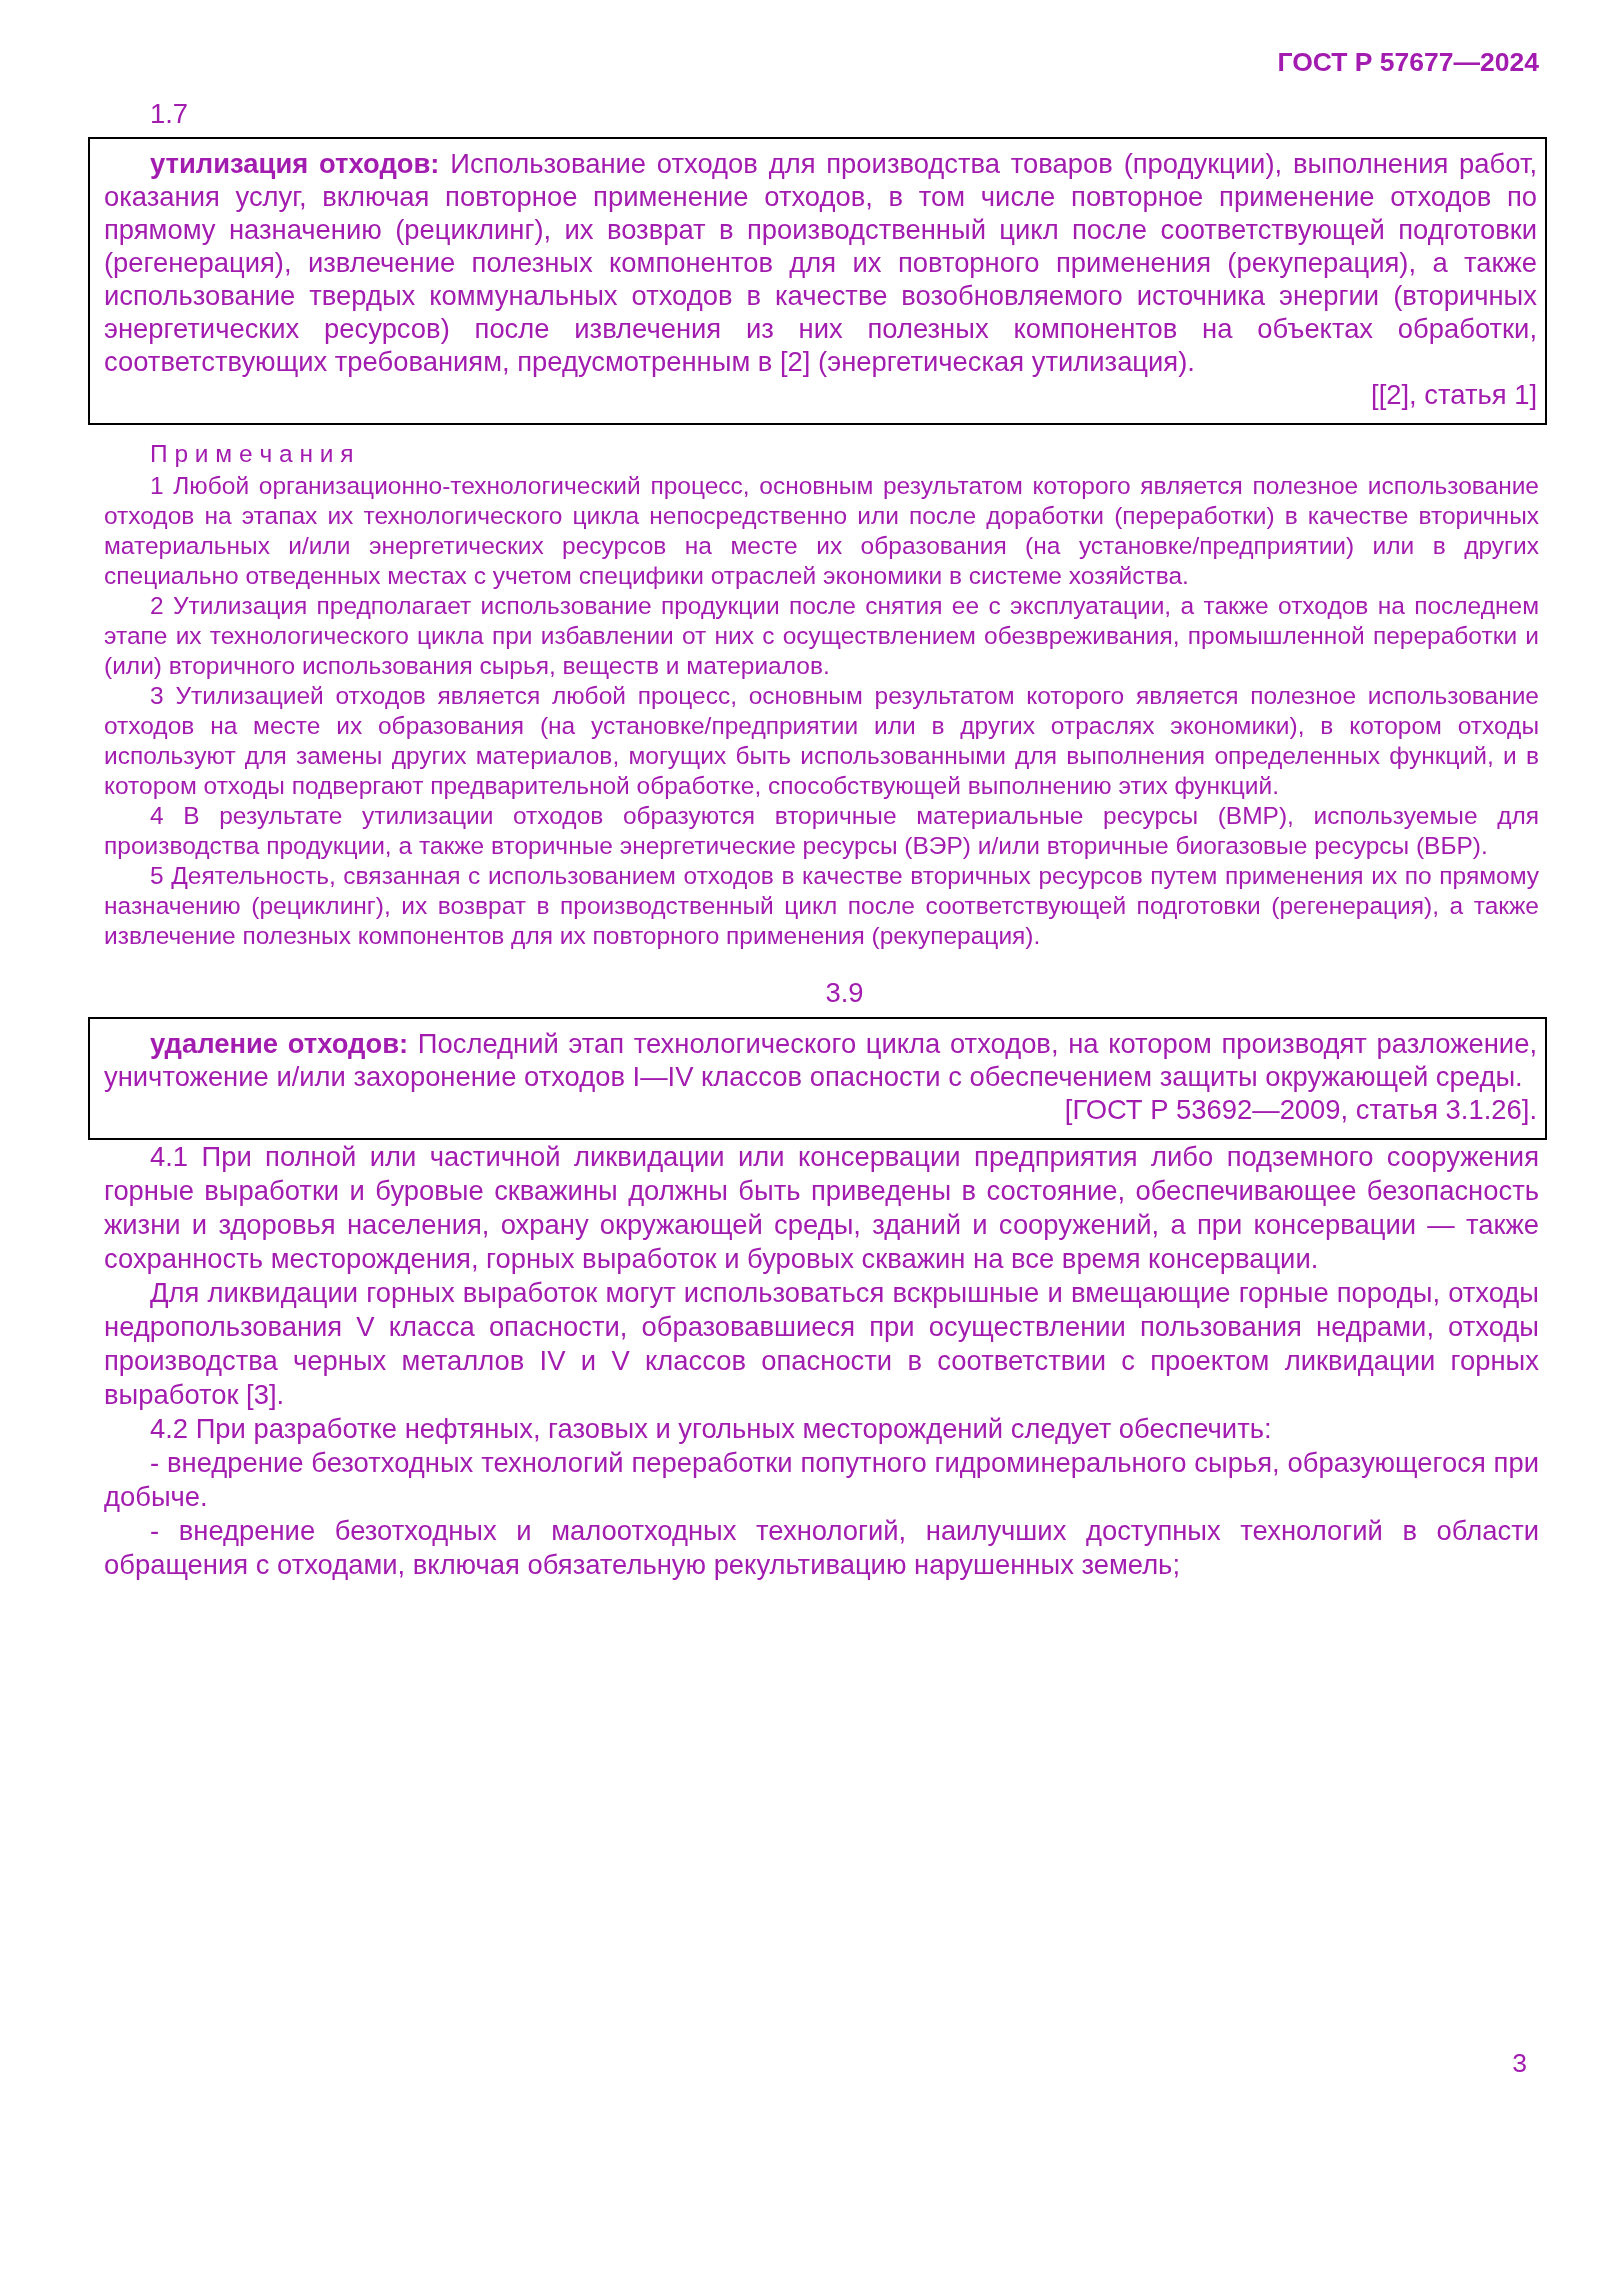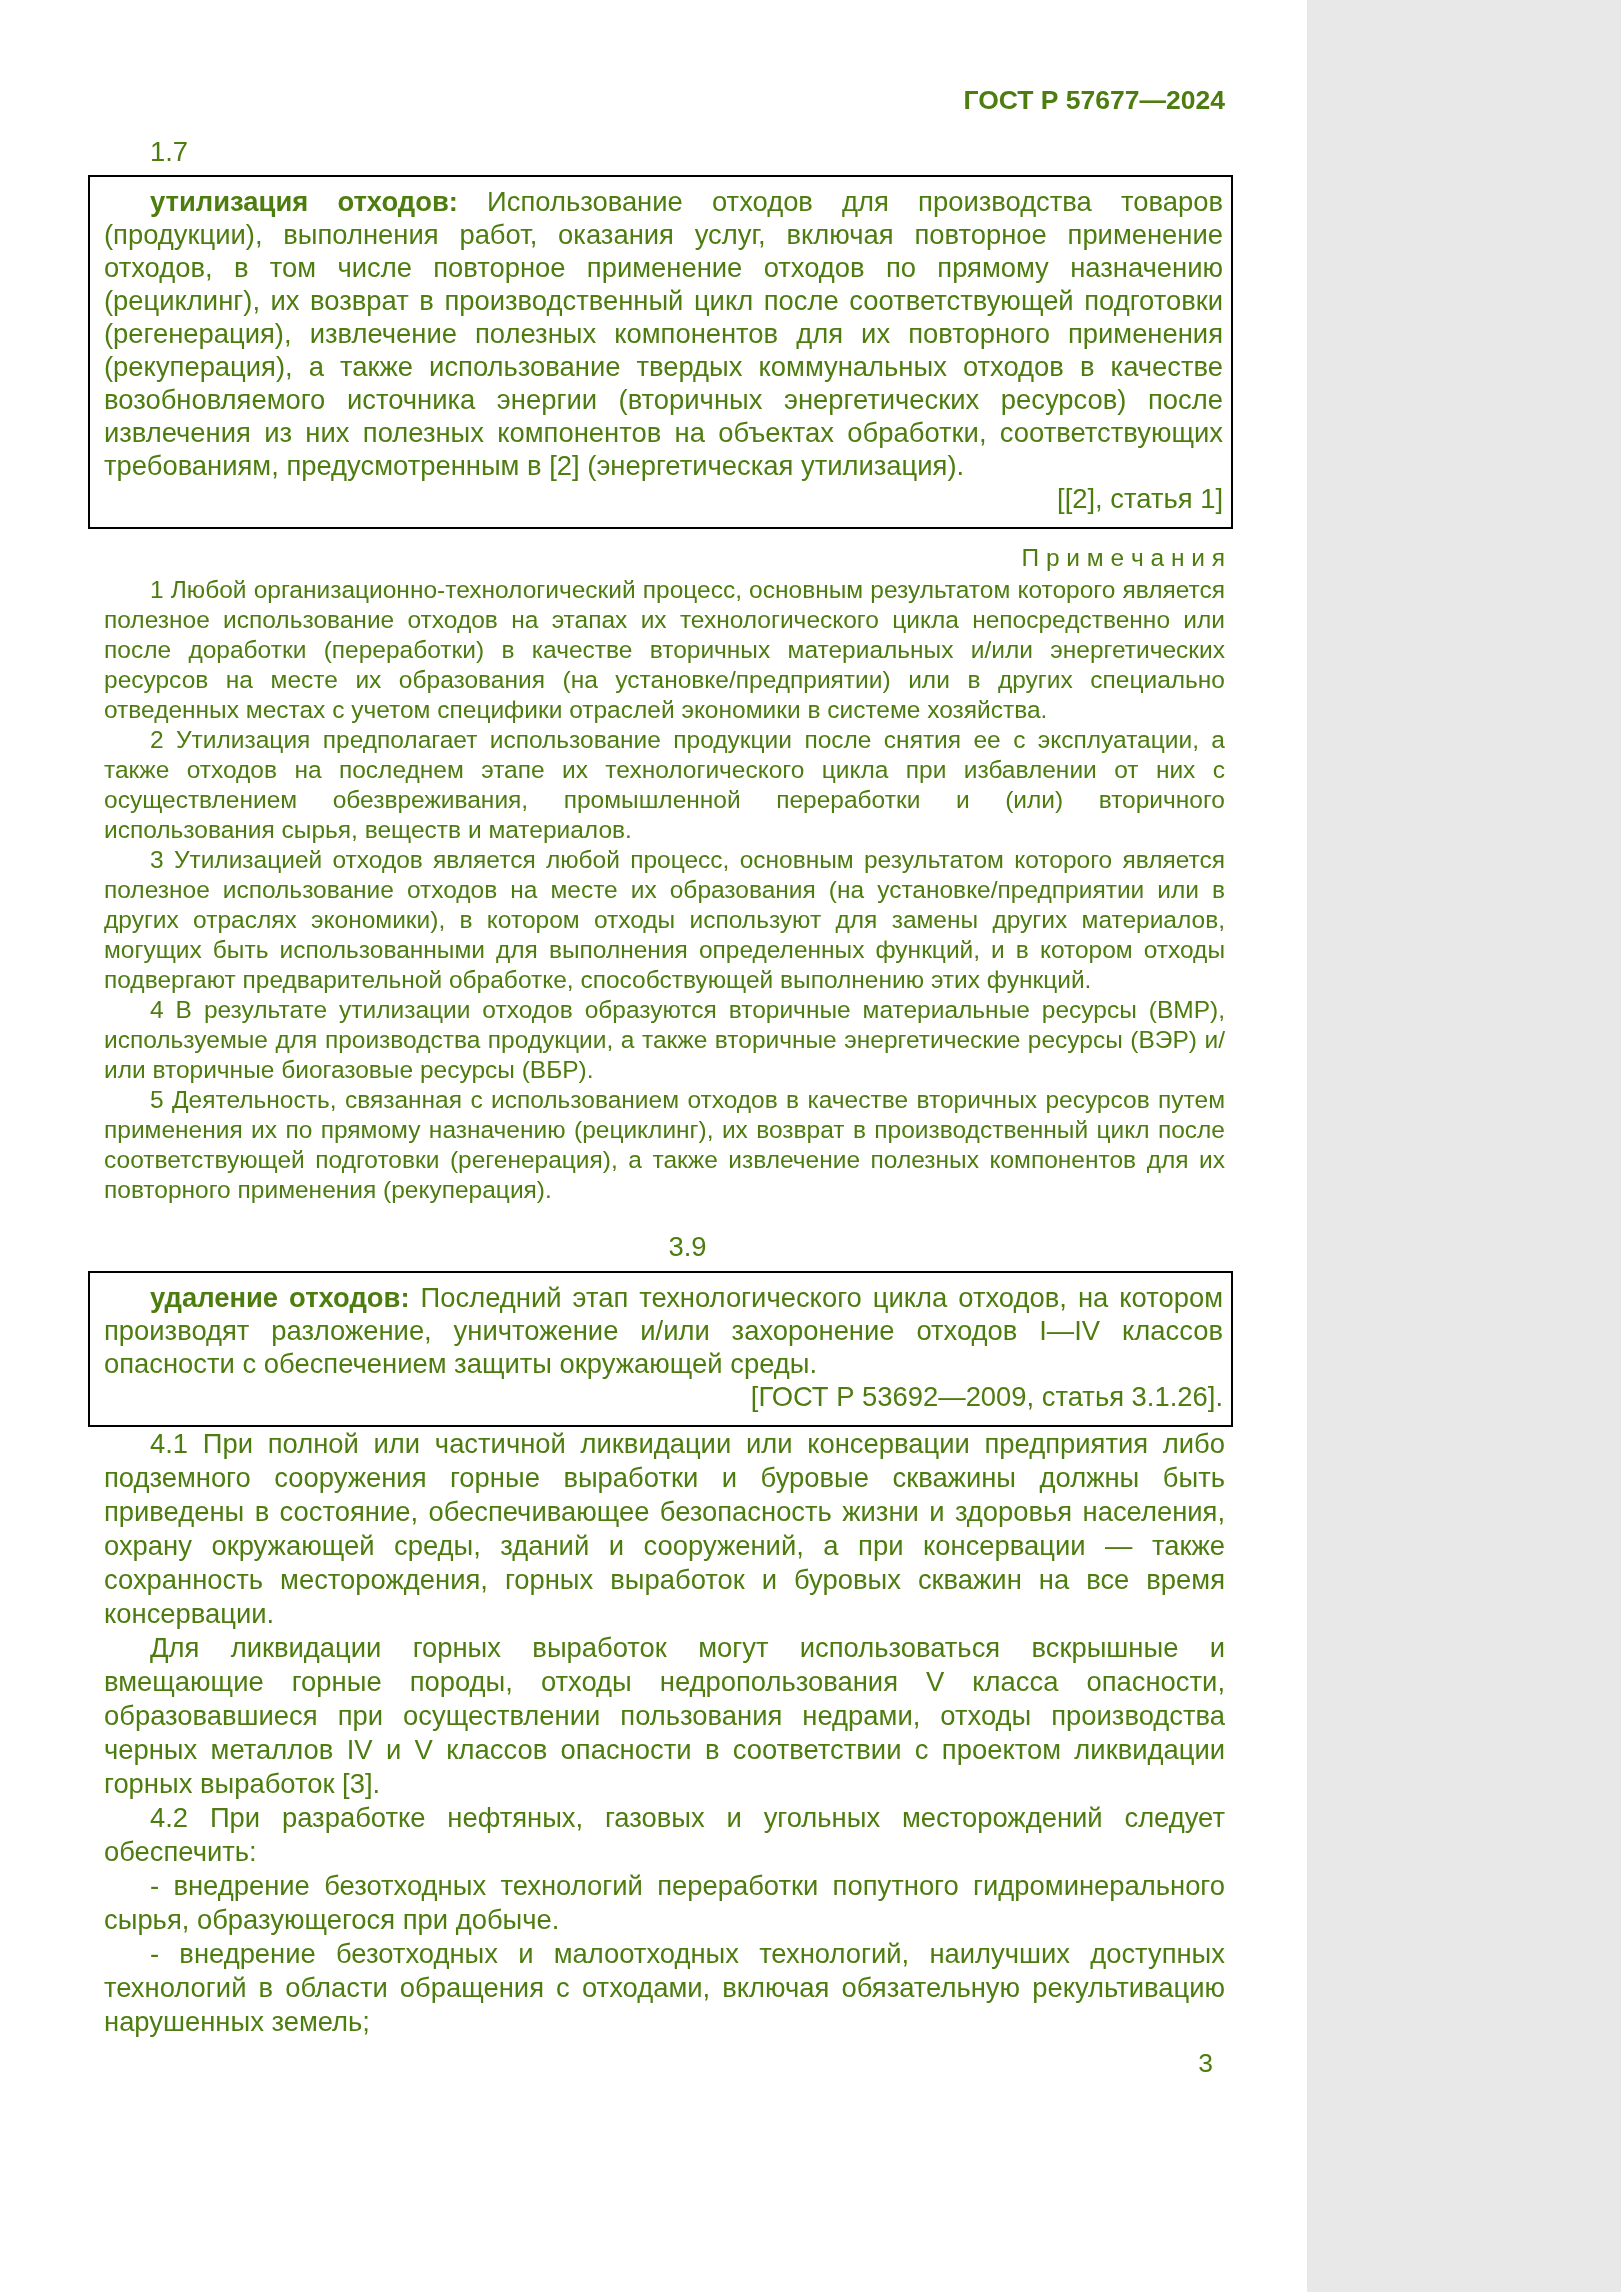--- a/index.html
+++ b/index.html
@@ -1,24 +1,24 @@
 <!DOCTYPE html>
 <html><head>
 <meta charset="utf-8">
 <style>
   html, body { margin: 0; padding: 0; background: #e8e8e8; }
   .page {
     position: relative;
-    width: 1307px;
+    width: 1621px;
     height: 2293px;
     background: #ffffff;
     box-sizing: border-box;
-    padding: 84px 82px 0 104px;
+    padding: 46px 82px 0 104px;
     font-family: "Liberation Sans", sans-serif;
-    color: #4d7c0f;
+    color: #a21caf;
     overflow: hidden;
   }
   .doc-header {
     text-align: right;
     font-weight: bold;
     font-size: 26.5px;
     line-height: 33px;
     margin-bottom: 17.6px;
   }
   .sec-num {
@@ -39,21 +39,20 @@
     text-align: justify;
     text-indent: 46px;
   }
   .box-src { text-align: right; }
   .notes-block { margin-top: 13.7px; }
   .notes-title {
     font-size: 24.5px;
     line-height: 30px;
     text-indent: 46px;
     margin: 0 0 2px 0;
-    text-align: right;
   }
   .note {
     font-size: 24.5px;
     line-height: 30px;
     text-align: justify;
     text-indent: 46px;
     margin: 0;
   }
   .sec39-num { margin-top: 25.5px; text-align: center; }
   .heading4 {

